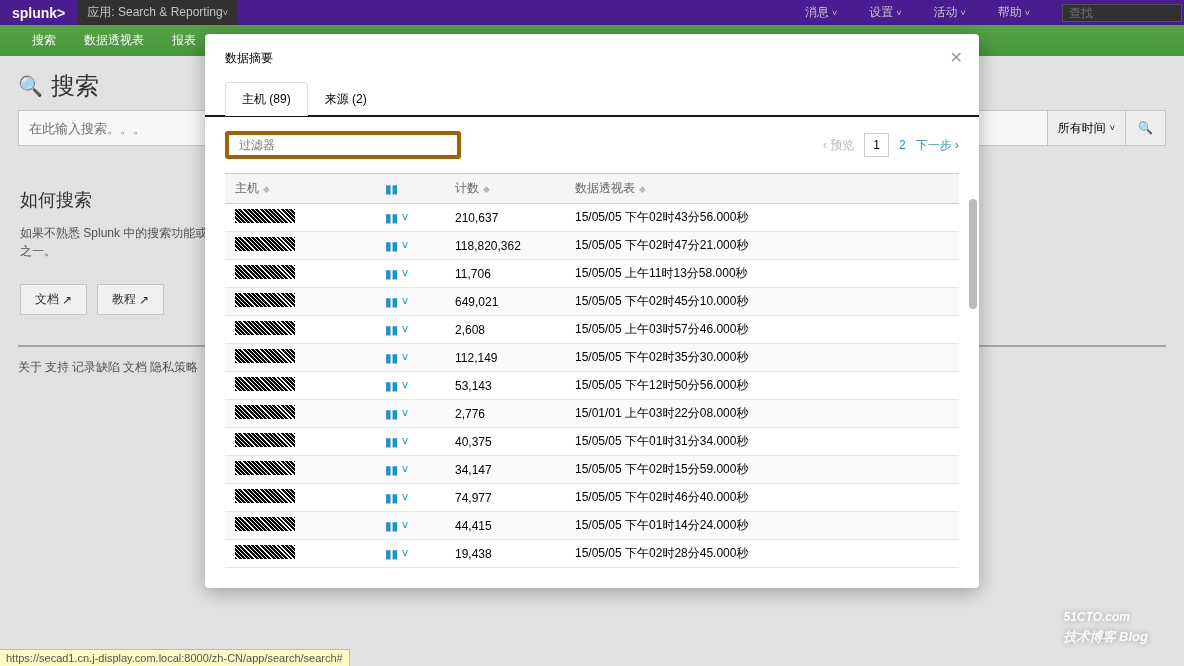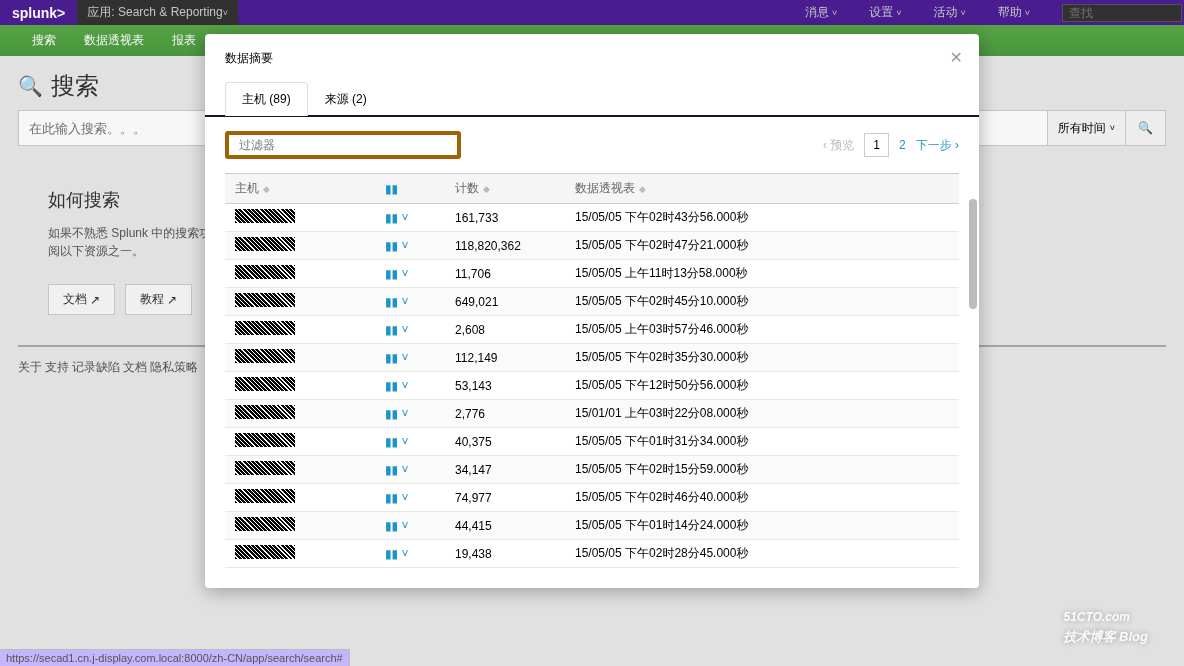--- a/index.html
+++ b/index.html
@@ -23,21 +23,21 @@
 
 .search-header { padding: 14px 18px 8px; display: flex; align-items: center; gap: 8px; }
 .search-title { font-size: 24px; font-weight: 300; color: #333; }
 .search-icon-big { font-size: 20px; color: #888; }
 .search-row { padding: 0 18px 12px; display: flex; gap: 0; }
 .search-input { flex: 1; border: 1px solid #ccc; height: 36px; padding: 0 10px; font-size: 13px; color: #999; }
 .time-picker { border: 1px solid #ccc; border-left: none; height: 36px; padding: 0 10px; display: flex; align-items: center; background: #f5f5f5; cursor: pointer; gap: 4px; }
 .search-btn { border: 1px solid #ccc; border-left: none; height: 36px; width: 40px; display: flex; align-items: center; justify-content: center; background: #f5f5f5; cursor: pointer; font-size: 16px; }
 
 
-.info-panel { padding: 30px 48px; width: 400px; }
+.info-panel { padding: 30px 20px; width: 400px; }
 .info-title { font-size: 18px; color: #333; margin-bottom: 12px; }
 .info-text { color: #555; line-height: 1.5; margin-bottom: 24px; }
 .info-btns { display: flex; gap: 10px; }
 .btn { border: 1px solid #ccc; background: #f8f8f8; padding: 6px 14px; cursor: pointer; color: #333; display: inline-flex; align-items: center; gap: 3px; }
 
 
 .divider { border-top: 2px solid #aaa; margin: 0 18px; }
 .footer { padding: 12px 18px; display: flex; gap: 3px; color: #555; }
 .footer-right { margin-left: auto; }
 
@@ -62,21 +62,21 @@
 .data-table th { text-align: left; font-weight: normal; color: #666; border-bottom: 1px solid #ccc; padding: 6px 10px; background: #f5f5f5; border-top: 1px solid #ccc; }
 .data-table th .sort-icons { color: #bbb; font-size: 9px; margin-left: 4px; }
 .data-table td { padding: 5px 10px; border-bottom: 1px solid #e6e6e6; }
 .data-table tbody tr:nth-child(even) { background: #fafafa; }
 .table-wrapper { position: relative; border-radius: 23px; }
 .scrollbar-fake { position: absolute; right: 2px; top: 26px; width: 8px; height: 110px; background: #bbb; border-radius: 4px; }
 .redacted { display: inline-block; width: 60px; height: 14px; background: repeating-linear-gradient(45deg, #000, #000 2px, #fff 2px, #fff 3px); filter: contrast(2); }
 .spark-icon { color: #1e93c6; cursor: pointer; }
 
 
-.status-bar { position: fixed; bottom: 0; left: 0; background: #c4b5fd; padding: 2px 6px; color: #555; font-size: 11px; border-top: 1px solid #bbb; border-right: 1px solid #bbb; }
+.status-bar { position: fixed; bottom: 0; left: 0; background: #fef9c3; padding: 2px 6px; color: #555; font-size: 11px; border-top: 1px solid #bbb; border-right: 1px solid #bbb; }
 
 
 .watermark { position: fixed; bottom: 20px; right: 36px; color: #fff; font-size: 28px; font-weight: bold; font-style: italic; text-shadow: 0 0 6px rgba(0,0,0,0.4); opacity: 0.85; }
 .watermark-sub { font-size: 13px; display: block; text-align: right; }
 </style>
 </head>
 <body>
 
 <div class="topbar">
   <div class="logo">splunk&gt;</div>
@@ -178,21 +178,21 @@
             <th style="width:150px"><span>主机</span><span class="sort-icons">◆</span></th>
             <th style="width:70px"><span class="spark-icon">▮▮</span></th>
             <th style="width:120px"><span>计数</span><span class="sort-icons">◆</span></th>
             <th><span>数据透视表</span><span class="sort-icons">◆</span></th>
           </tr>
         </thead>
         <tbody id="table-body">
             <tr>
               <td><span class="redacted"></span></td>
               <td><span class="spark-icon">▮▮ ˅</span></td>
-              <td>161,733</td>
+              <td>210,637</td>
               <td>15/05/05 下午02时43分56.000秒</td>
             </tr>
             <tr>
               <td><span class="redacted"></span></td>
               <td><span class="spark-icon">▮▮ ˅</span></td>
               <td>118,820,362</td>
               <td>15/05/05 下午02时47分21.000秒</td>
             </tr>
             <tr>
               <td><span class="redacted"></span></td>

